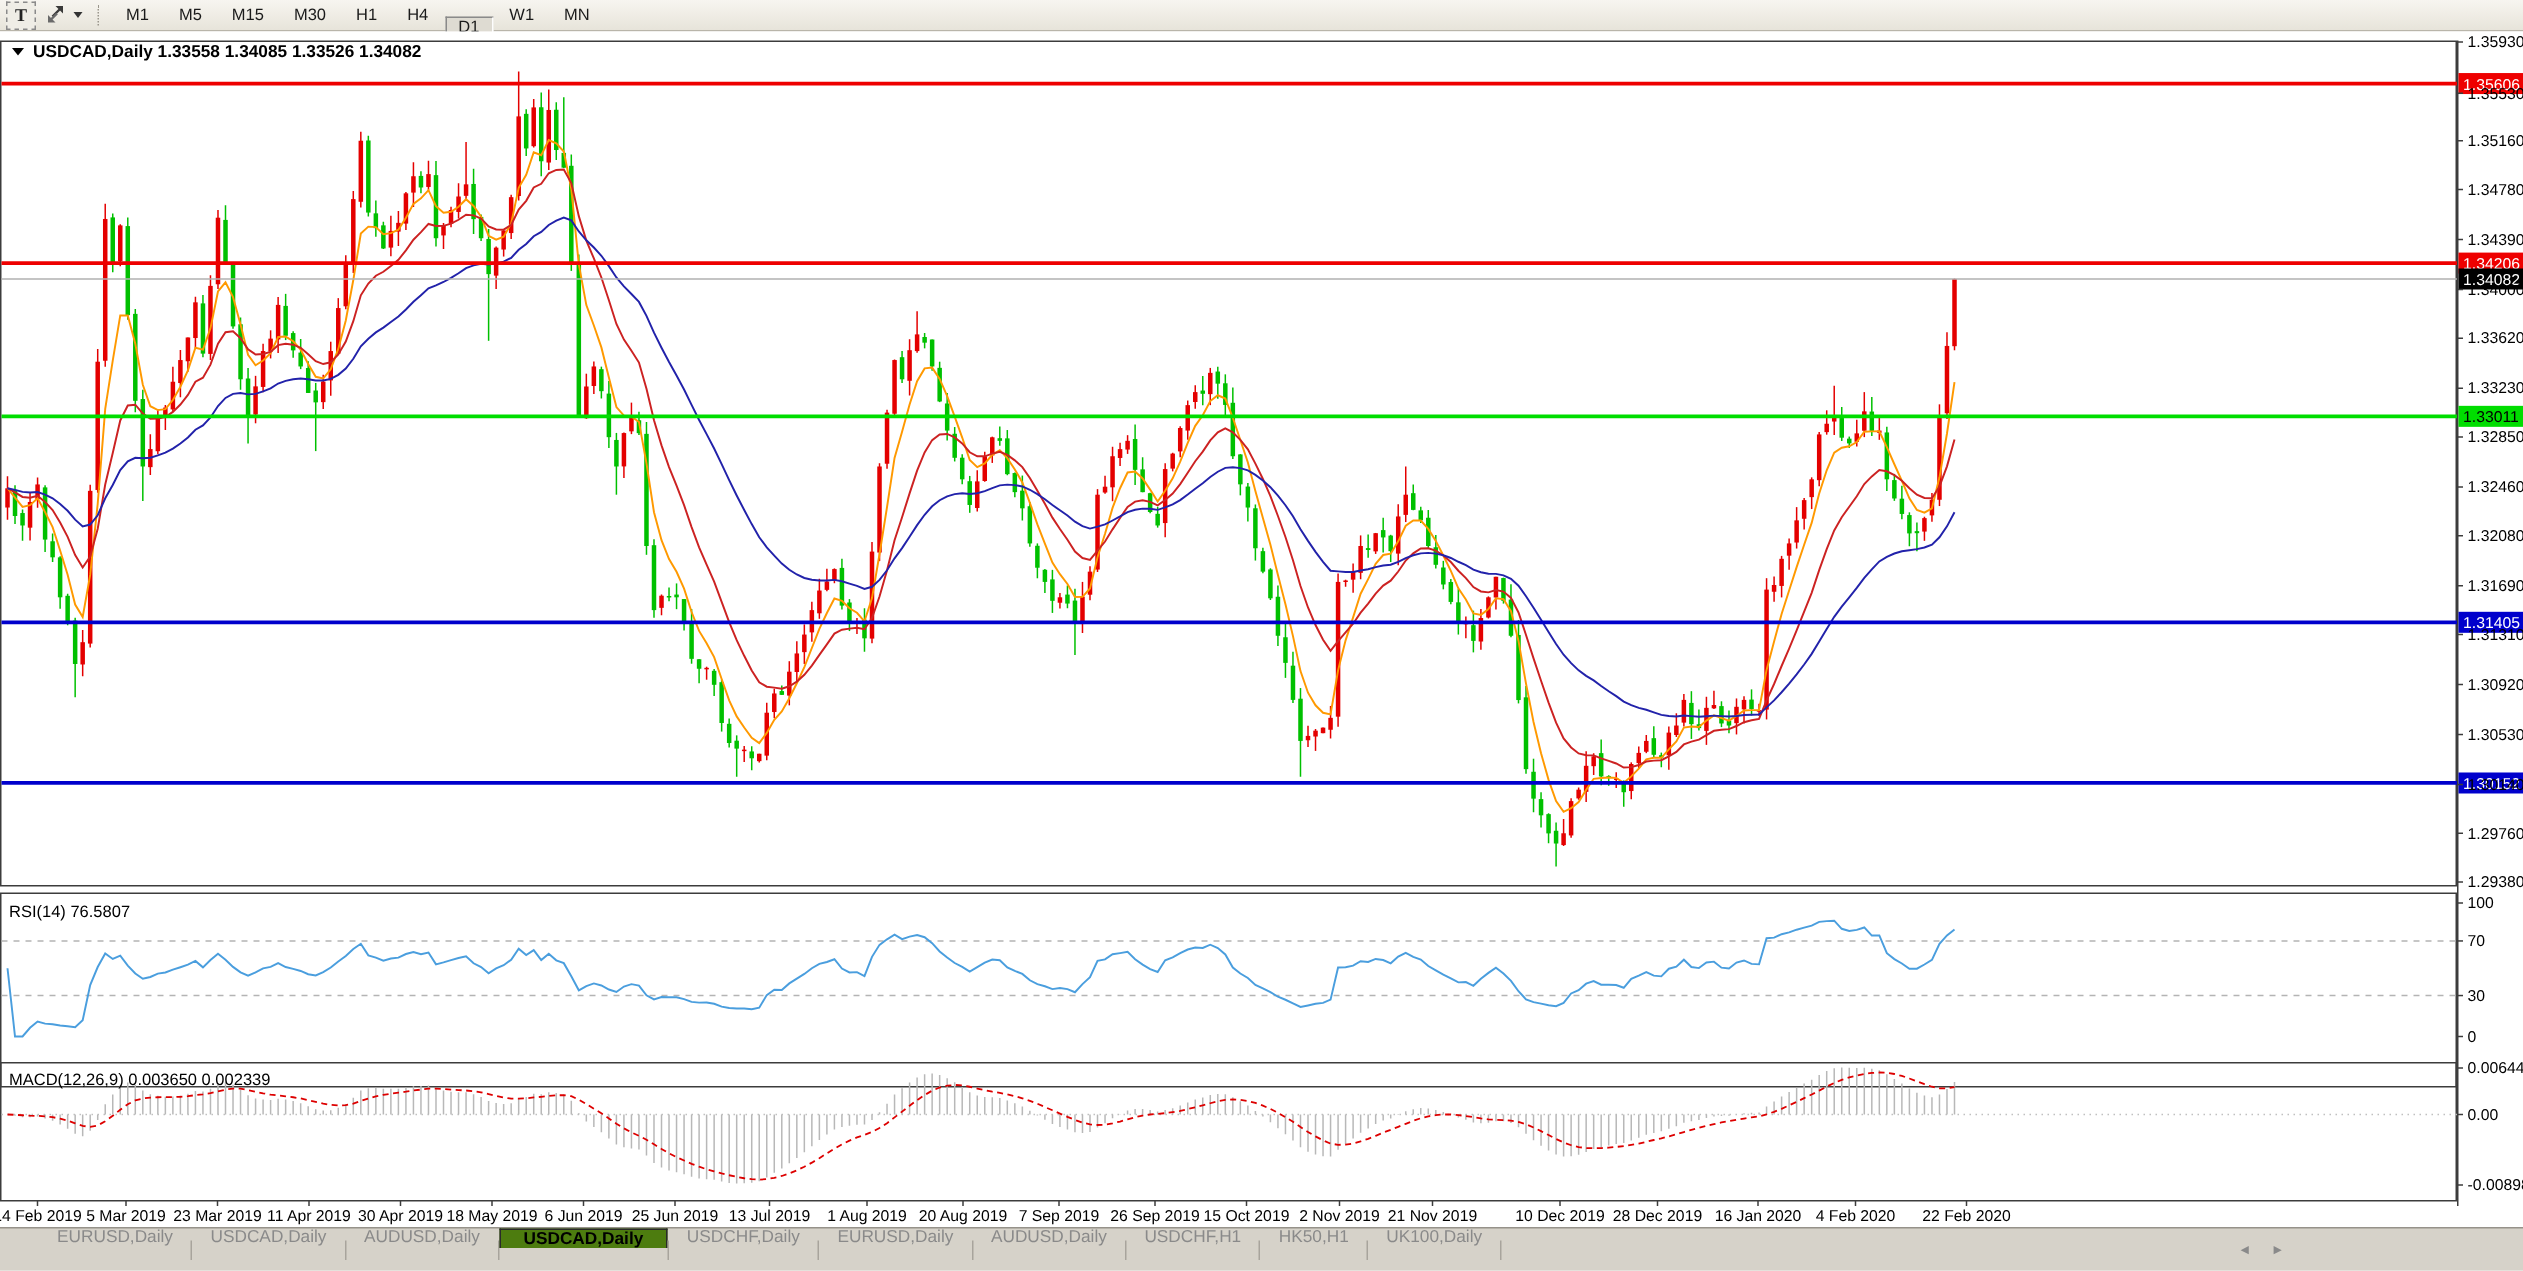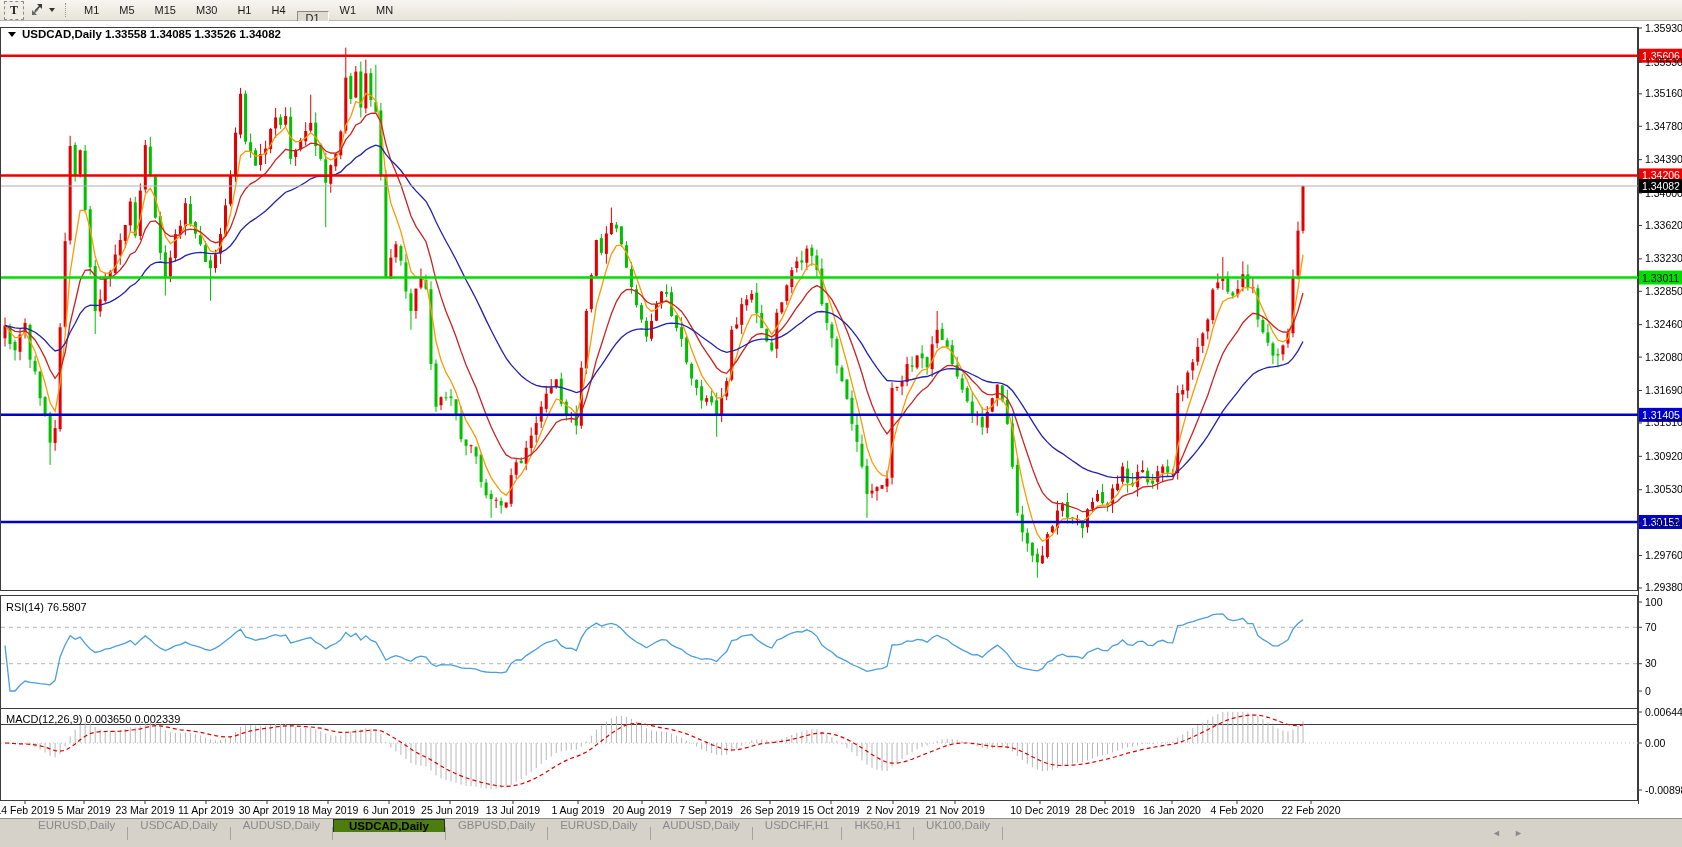--- a/index.html
+++ b/index.html
@@ -995,21 +995,21 @@
 
   <div class="tabbar" id="tabbar">
       <div class="tab">EURUSD,Daily</div>
       <div class="tabdiv"></div>
       <div class="tab">USDCAD,Daily</div>
       <div class="tabdiv"></div>
       <div class="tab">AUDUSD,Daily</div>
       <div class="tabdiv"></div>
       <div class="tab active">USDCAD,Daily</div>
       <div class="tabdiv"></div>
-      <div class="tab">GBPUSD,Daily</div>
+      <div class="tab">USDCHF,Daily</div>
       <div class="tabdiv"></div>
       <div class="tab">EURUSD,Daily</div>
       <div class="tabdiv"></div>
       <div class="tab">AUDUSD,Daily</div>
       <div class="tabdiv"></div>
       <div class="tab">USDCHF,H1</div>
       <div class="tabdiv"></div>
       <div class="tab">HK50,H1</div>
       <div class="tabdiv"></div>
       <div class="tab">UK100,Daily</div>

